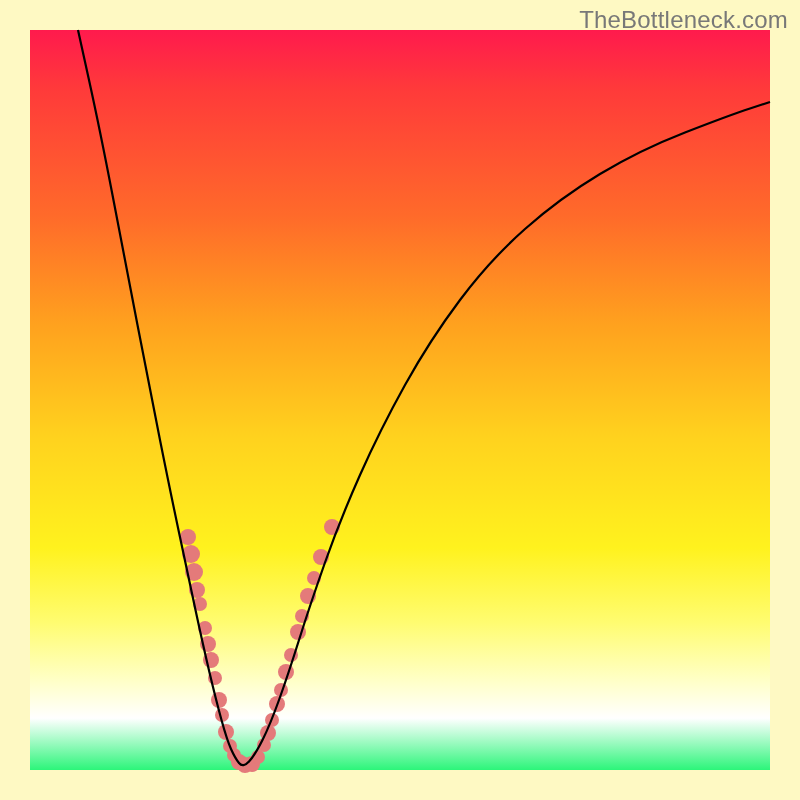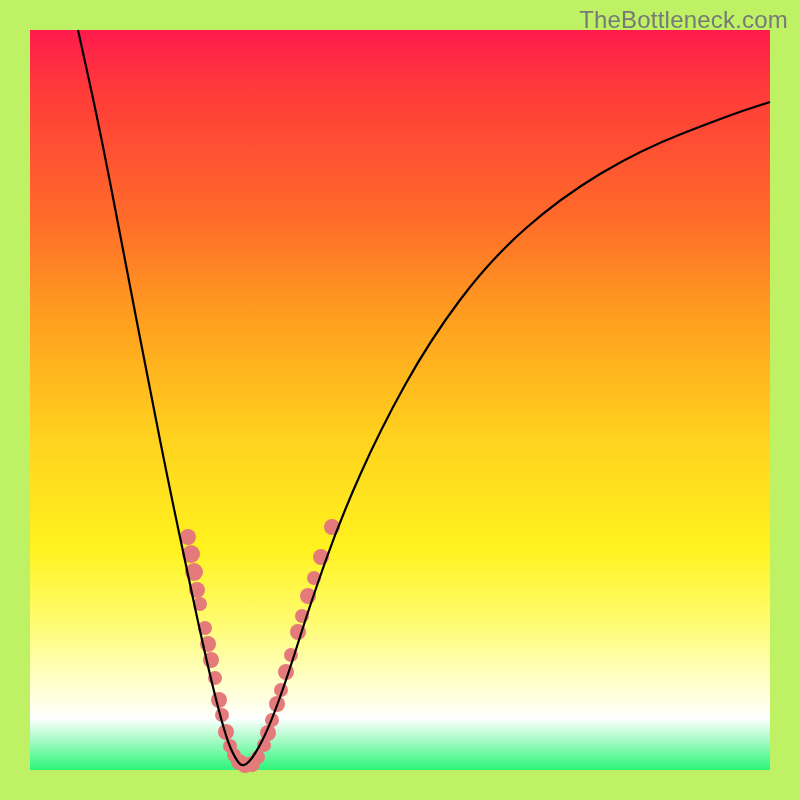--- a/index.html
+++ b/index.html
@@ -10,21 +10,21 @@
     overflow: hidden;
     background: #000;
     font-family: Arial, Helvetica, sans-serif;
   }
   .frame {
     position: absolute;
     left: 0;
     top: 0;
     width: 800px;
     height: 800px;
-    background: #bef264;
+    background: #fef9c3;
   }
   .plot-area {
     position: absolute;
     left: 30px;
     top: 30px;
     width: 740px;
     height: 740px;
     background: linear-gradient(to bottom,
       #ff1a4d 0%,
       #ff3a3a 8%,

